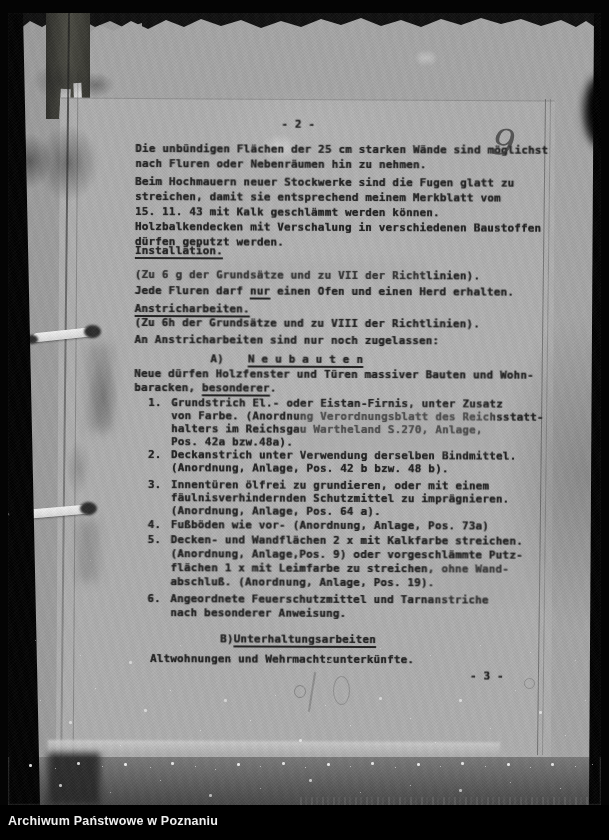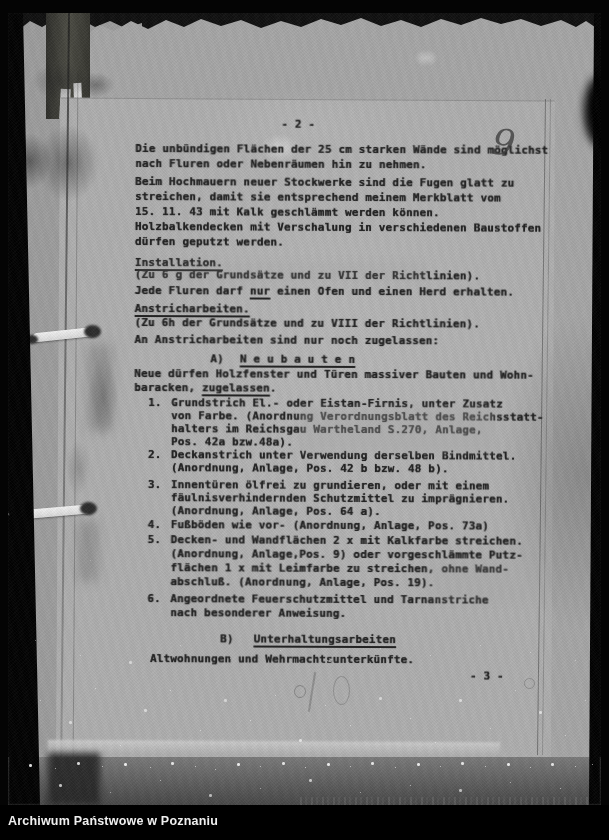--- a/index.html
+++ b/index.html
@@ -185,31 +185,31 @@
     <div class="blk" style="top:116px;left:146px">- 2 -</div>
 
     <div class="blk" style="top:141px">Die unbündigen Flächen der 25 cm starken Wände sind möglichst
 nach Fluren oder Nebenräumen hin zu nehmen.</div>
     <div class="blk" style="top:174px">Beim Hochmauern neuer Stockwerke sind die Fugen glatt zu
 streichen, damit sie entsprechend meinem Merkblatt vom
 15. 11. 43 mit Kalk geschlämmt werden können.</div>
     <div class="blk" style="top:219px">Holzbalkendecken mit Verschalung in verschiedenen Baustoffen
 dürfen geputzt werden.</div>
 
-    <div class="blk tight u" style="top:256px">Installation.</div>
+    <div class="blk tight u" style="top:244px">Installation.</div>
     <div class="blk tight" style="top:268px">(Zu 6 g der Grundsätze und zu VII der Richtlinien).</div>
     <div class="blk" style="top:283px"><span>Jede Fluren darf </span><span class="u">nur</span><span> einen Ofen und einen Herd erhalten.</span></div>
 
     <div class="blk tight u" style="top:302px">Anstricharbeiten.</div>
     <div class="blk tight" style="top:316px">(Zu 6h der Grundsätze und zu VIII der Richtlinien).</div>
     <div class="blk" style="top:332px">An Anstricharbeiten sind nur noch zugelassen:</div>
 
-    <div class="blk" style="top:351px;left:76px"><span>A)</span><span class="u" style="margin-left:16px">N e u b a u t e n</span></div>
+    <div class="blk" style="top:351px;left:76px"><span>A)</span><span class="u" style="margin-left:24px">N e u b a u t e n</span></div>
     <div class="blk lh14" style="top:367px"><span>Neue dürfen Holzfenster und Türen massiver Bauten und Wohn-
-baracken, </span><span class="u">zugelassen</span><span>.</span></div>
+baracken, </span><span class="u">besonderer</span><span>.</span></div>
 
     <div class="li" style="top:396px">
         <span class="num">1.</span>
         <span class="t">Grundstrich El.- oder Eistan-Firnis, unter Zusatz
 von Farbe. (Anordnung Verordnungsblatt des Reichsstatt-
 halters im Reichsgau Wartheland S.270, Anlage,
 Pos. 42a bzw.48a).</span>
       </div>
     <div class="li" style="top:448px">
         <span class="num">2.</span>
@@ -232,21 +232,21 @@
 (Anordnung, Anlage,Pos. 9) oder vorgeschlämmte Putz-
 flächen 1 x mit Leimfarbe zu streichen, ohne Wand-
 abschluß. (Anordnung, Anlage, Pos. 19).</span>
       </div>
     <div class="li lh14" style="top:592px">
         <span class="num">6.</span>
         <span class="t">Angeordnete Feuerschutzmittel und Tarnanstriche
 nach besonderer Anweisung.</span>
       </div>
 
-    <div class="blk" style="top:631px;left:87px"><span>B)</span><span class="u" style="margin-left:20px">Unterhaltungsarbeiten</span></div>
+    <div class="blk" style="top:631px;left:87px"><span>B)</span><span class="u" style="margin-left:0">Unterhaltungsarbeiten</span></div>
     <div class="blk" style="top:651px;left:17px">Altwohnungen und Wehrmachtsunterkünfte.</div>
 
     <div class="blk" style="top:667px;left:337px">- 3 -</div>
   </div>
 
   <div class="fade fd1"></div>
   <div class="fade fd2"></div>
   <div class="fade fd3"></div>
 
   <div class="dust"></div>

